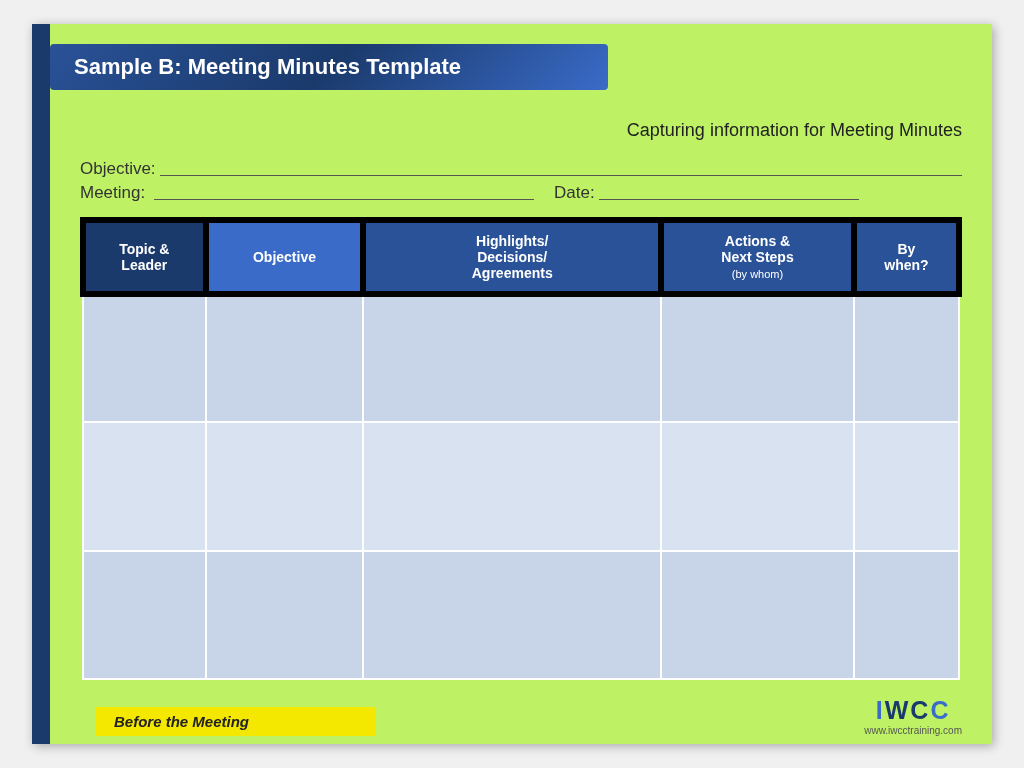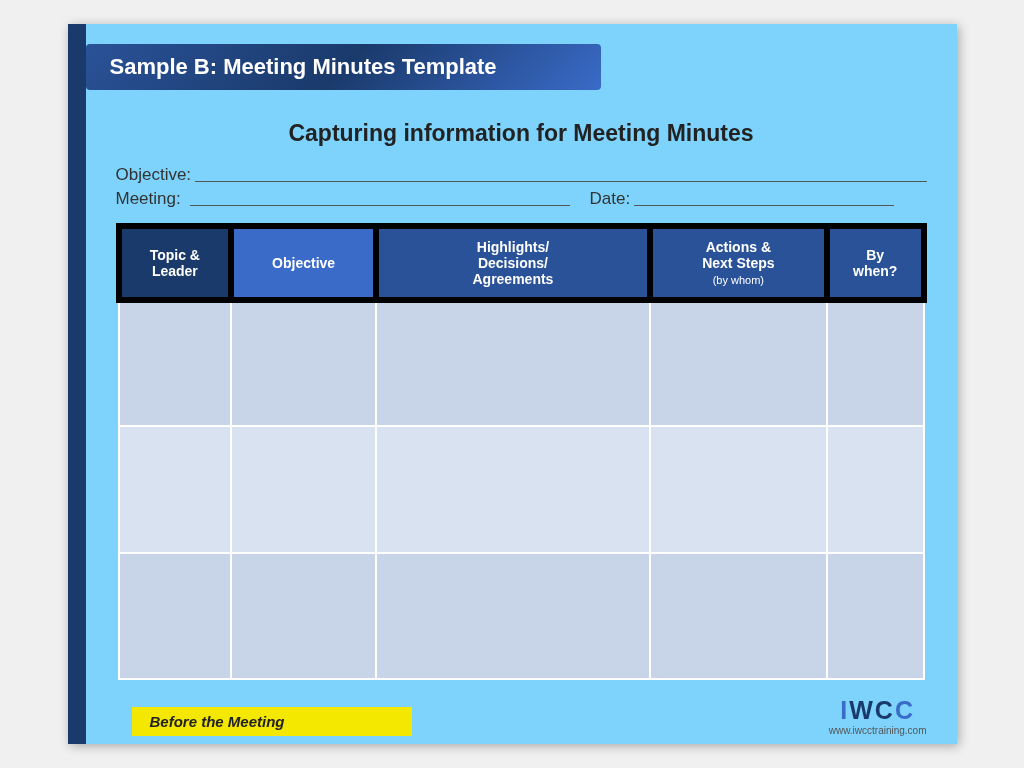--- a/index.html
+++ b/index.html
@@ -9,23 +9,23 @@
       display: flex;
       justify-content: center;
       align-items: center;
       width: 1024px;
       height: 768px;
       font-family: Arial, sans-serif;
       overflow: hidden;
     }
 
     .slide {
-      width: 889px;
+      width: 960px;
       height: 720px;
-      background: #7dd3fc;
+      background: #bef264;
       position: relative;
       box-shadow: 2px 2px 10px rgba(0,0,0,0.3);
       display: flex;
       flex-direction: column;
     }
 
     
     .slide::before {
       content: '';
       position: absolute;
@@ -56,23 +56,23 @@
 
     .main-content {
       margin-left: 18px;
       flex: 1;
       padding: 10px 30px 10px 30px;
       display: flex;
       flex-direction: column;
     }
 
     .page-title {
-      text-align: center;
-      font-size: 23px;
-      font-weight: bold;
+      text-align: right;
+      font-size: 18px;
+      font-weight: normal;
       color: #222;
       margin-bottom: 18px;
       margin-top: 10px;
     }
 
     .form-fields {
       display: flex;
       flex-direction: column;
       gap: 4px;
       margin-bottom: 14px;

